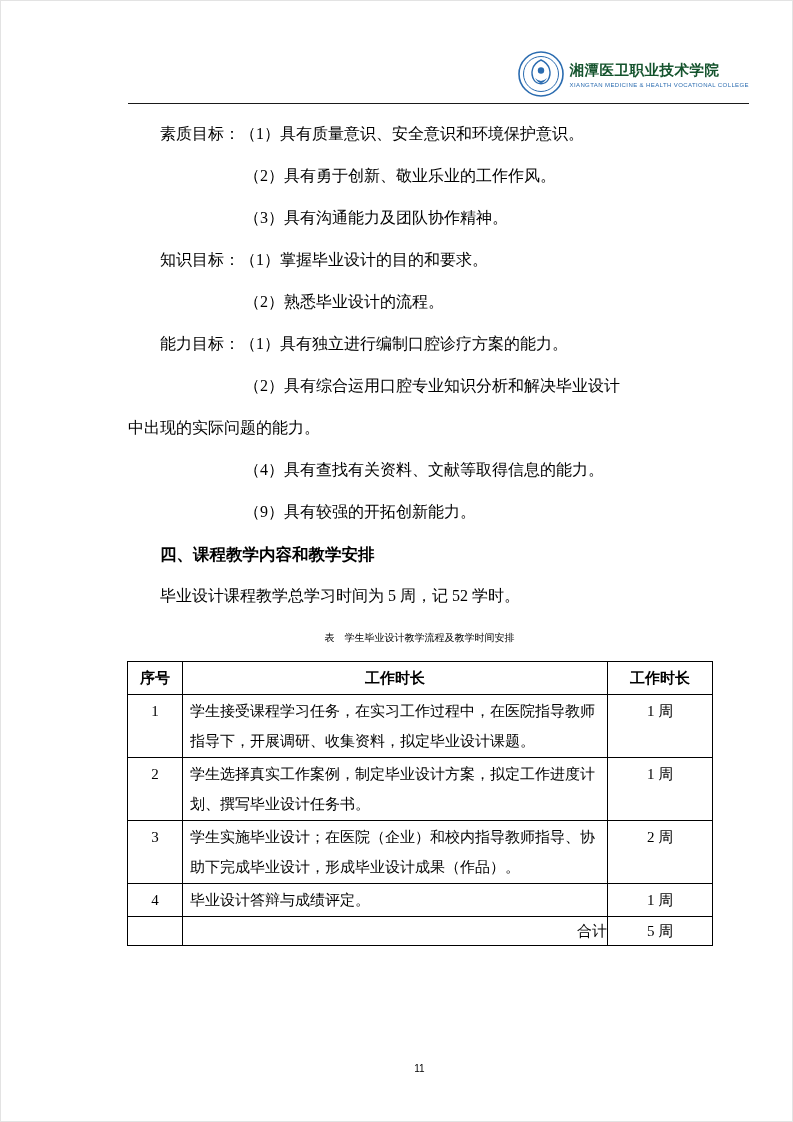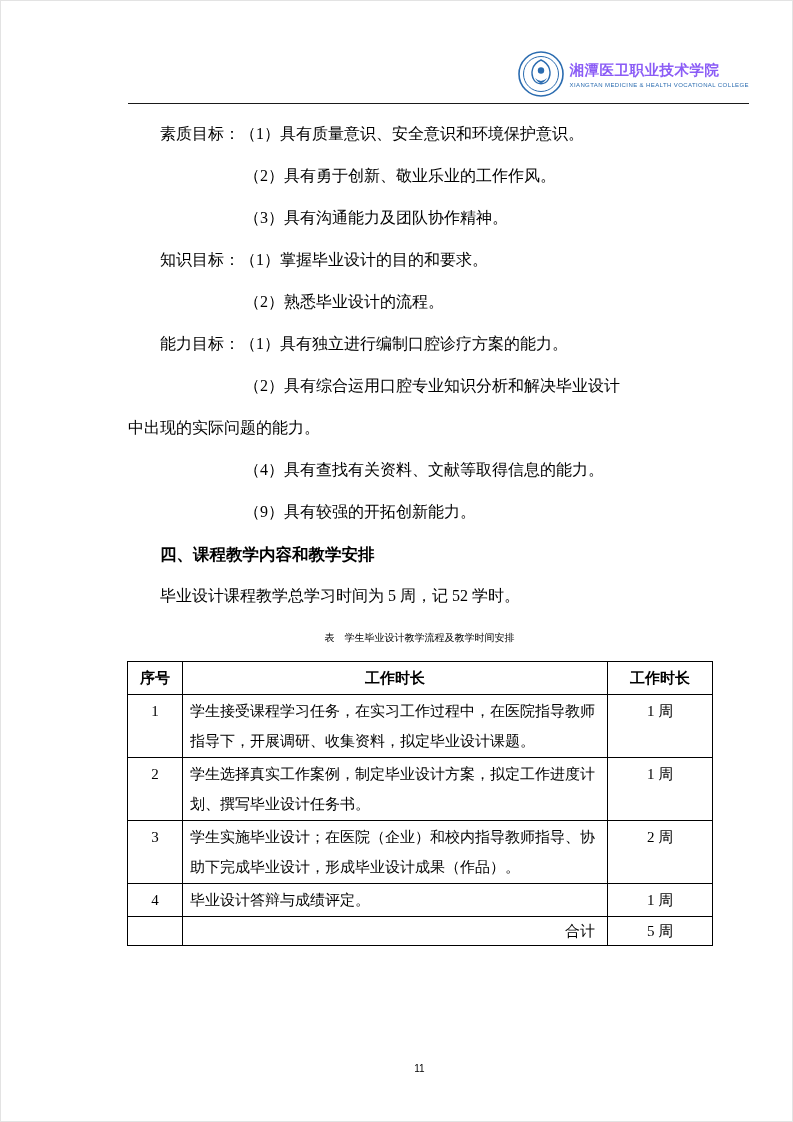--- a/index.html
+++ b/index.html
@@ -15,21 +15,21 @@
     color: #000000;
     overflow: hidden;
   }
 
   
   .header { position: absolute; left: 127px; top: 48px; width: 621px; }
   .logo { display: flex; justify-content: flex-end; align-items: center; gap: 6px; height: 50px; }
   .emblem { display: inline-block; width: 46px; height: 46px; }
   .logo-text { display: flex; flex-direction: column; align-items: flex-start; }
   .logo-cn {
-    color: #8b5cf6;
+    color: #14532d;
     font-size: 14.5px;
     font-weight: bold;
     letter-spacing: 0.5px;
     font-family: Liberation Serif, serif;
     white-space: nowrap;
   }
   .logo-en {
     color: #2b6cb0;
     font-size: 6px;
     letter-spacing: 0.4px;
@@ -79,21 +79,21 @@
     text-align: center;
     height: 32px;
     vertical-align: middle;
     font-family: "Liberation Sans", "DejaVu Sans", sans-serif;
     font-size: 15px;
   }
   .schedule td.no  { text-align: center; }
   .schedule td.cnt { text-align: left; white-space: normal; }
   .schedule td.dur { text-align: center; }
   .schedule tr.total td { height: 28px; line-height: 26px; }
-  .schedule tr.total td.cnt { text-align: right; padding-right: 12px; }
+  .schedule tr.total td.cnt { text-align: right; padding-right: 0; }
 
   
   .footer {
     position: absolute;
     left: 127px;
     top: 1038px;
     width: 583px;
     text-align: center;
     font-size: 10px;
     font-family: "Liberation Sans", sans-serif;

